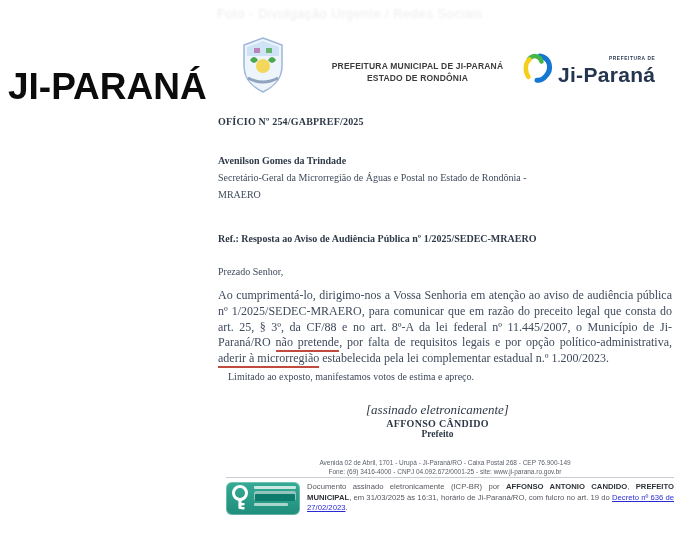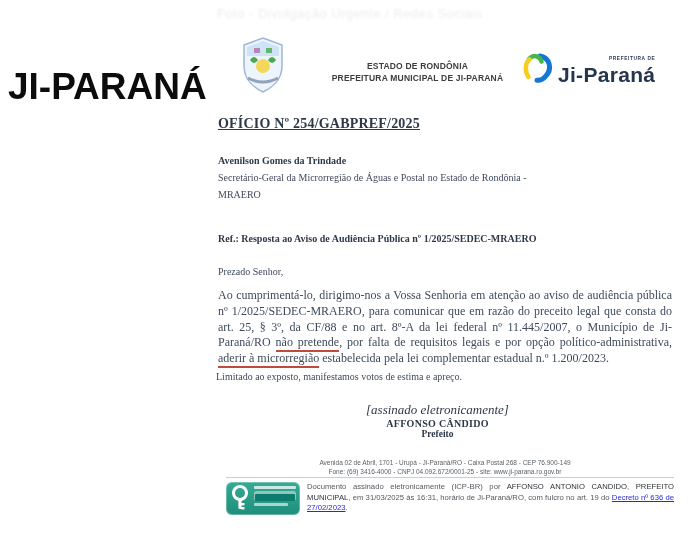--- a/index.html
+++ b/index.html
@@ -19,30 +19,30 @@
              font-family:"Liberation Sans",sans-serif;font-weight:bold;font-size:8.5px;
              color:#3c3c3c;line-height:12px;letter-spacing:.2px;}
   .logo{position:absolute;left:520px;top:52px;display:flex;align-items:center;gap:4px;}
   .logo-text-wrap{position:relative;padding-top:8px;}
   .logo-pref{position:absolute;top:1px;right:0;font-family:"Liberation Sans",sans-serif;
              font-size:4.8px;font-weight:bold;letter-spacing:.6px;color:#2c3a52;}
   .logo-name{font-family:"Liberation Sans",sans-serif;font-weight:bold;font-size:21px;
              color:#25354f;letter-spacing:.3px;}
 
   
-  .title{position:absolute;left:218px;top:116px;font-weight:bold;font-size:14px;
-         color:#2e3947;text-decoration:underline;letter-spacing:.2px;}
+  .title{position:absolute;left:218px;top:116px;font-weight:bold;font-size:10px;
+         color:#2e3947;letter-spacing:.2px;}
   .addressee{position:absolute;left:218px;top:152px;font-size:10px;color:#3f4a5c;line-height:17px;}
   .addr-name{font-weight:bold;color:#303b4a;}
   .ref{position:absolute;left:218px;top:233px;font-weight:bold;font-size:10px;color:#2e3947;}
   .greeting{position:absolute;left:218px;top:266px;font-size:10px;color:#3f4a5c;}
   .body-par{position:absolute;left:218px;top:288px;width:454px;font-size:12px;color:#3f4a5c;
             line-height:15.8px;text-align:justify;}
   .red-u{border-bottom:2.5px solid #bf4a3d;padding-bottom:.5px;}
-  .closing{position:absolute;left:216px;top:371px;font-size:10px;color:#3f4a5c;}
+  .closing{position:absolute;left:228px;top:371px;font-size:10px;color:#3f4a5c;}
 
   .signature{position:absolute;left:330px;top:402px;width:215px;text-align:center;color:#2e3947;}
   .sig-method{font-style:italic;font-size:13px;}
   .sig-name{font-weight:bold;font-size:10px;letter-spacing:.3px;}
   .sig-role{font-weight:bold;font-size:9.5px;}
 
   .footer{position:absolute;left:218px;top:458px;width:454px;text-align:center;
           font-family:"Liberation Sans",sans-serif;font-size:6.5px;color:#5a6068;line-height:9px;}
 
   
@@ -51,21 +51,21 @@
   .badge{width:74px;height:33px;flex:none;border-radius:6px;position:relative;
          background:linear-gradient(#35ab94,#1f8e7c);
          box-shadow:inset 0 0 0 1px rgba(255,255,255,.3);}
   .badge-bars{position:absolute;left:28px;top:4px;right:4px;}
   .badge-bars .b1{height:3px;background:rgba(255,255,255,.75);border-radius:1px;margin-bottom:2px;}
   .badge-bars .b2{height:10px;background:#0e7c6c;border-radius:2px;margin-bottom:2px;
                   box-shadow:inset 0 2px 0 1px rgba(255,255,255,.55);}
   .badge-bars .b3{height:3px;background:rgba(255,255,255,.6);border-radius:1px;width:80%;}
   .stamp-text{font-family:"Liberation Sans",sans-serif;font-size:7.7px;color:#55585e;
               line-height:10.6px;text-align:justify;}
-  .stamp-b{font-weight:normal;color:#2f3338;}
+  .stamp-b{font-weight:bold;color:#2f3338;}
   .decree-link{color:#2a2ad4;text-decoration:underline;cursor:pointer;}
 </style>
 </head>
 <body>
 
 <div class="page">
 
   <div class="watermark">Foto - Divulgação Urgente / Redes Sociais</div>
 
   <div class="city-label">JI-PARANÁ</div>
@@ -77,22 +77,22 @@
       <circle cx="23" cy="30" r="7" fill="#f2d75a"></circle>
       <path d="M10 24 q4 -6 8 0 q-4 6 -8 0 Z" fill="#4aa84e"></path>
       <path d="M28 24 q4 -6 8 0 q-4 6 -8 0 Z" fill="#4aa84e"></path>
       <path d="M14 12 h6 v5 h-6 Z" fill="#b05a9e" opacity=".7"></path>
       <path d="M26 12 h6 v5 h-6 Z" fill="#4aa84e" opacity=".8"></path>
       <path d="M8 42 q15 8 30 0" stroke="#8fa3bd" stroke-width="3" fill="none"></path>
     </svg>
   </div>
 
   <div class="org-block">
+    <div>PREFEITURA MUNICIPAL DE JI-PARANÁ</div>
     <div>ESTADO DE RONDÔNIA</div>
-    <div>PREFEITURA MUNICIPAL DE JI-PARANÁ</div>
   </div>
 
   <div class="logo">
     <span>
       <svg width="34" height="34" viewBox="0 0 34 34" fill="none">
         <path d="M20 4 C30 6 33 17 25 25 C22.5 27.5 19.5 28.6 17 28.2" stroke="#1478d2" stroke-width="5" stroke-linecap="round"></path>
         <path d="M9 7 C14 2 20 4 21.5 9.5" stroke="#43b649" stroke-width="4.5" stroke-linecap="round"></path>
         <path d="M8.5 25 C4.5 19 5 11 9.5 7.5" stroke="#f5cf1b" stroke-width="4.5" stroke-linecap="round"></path>
       </svg>
     </span>

